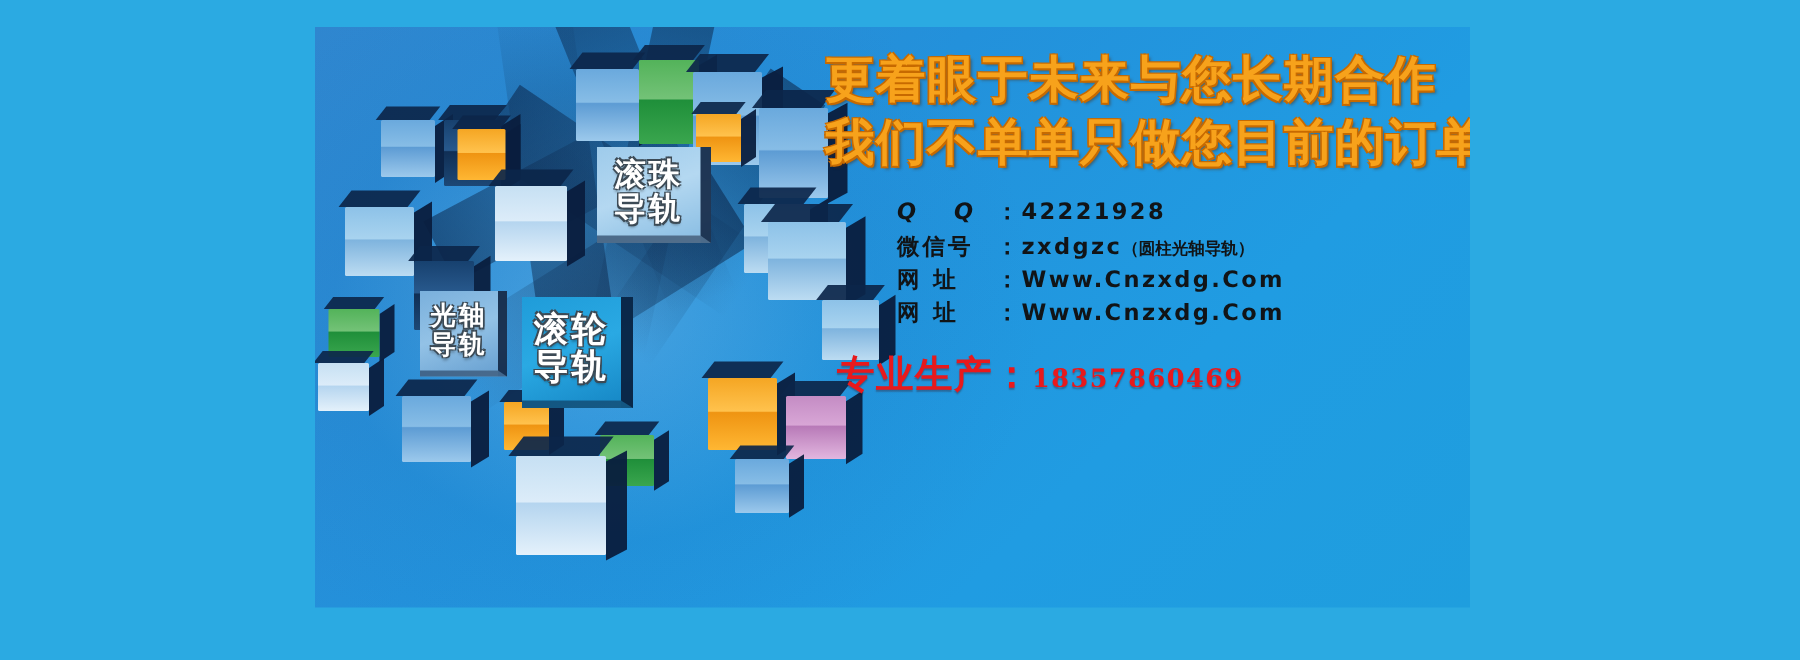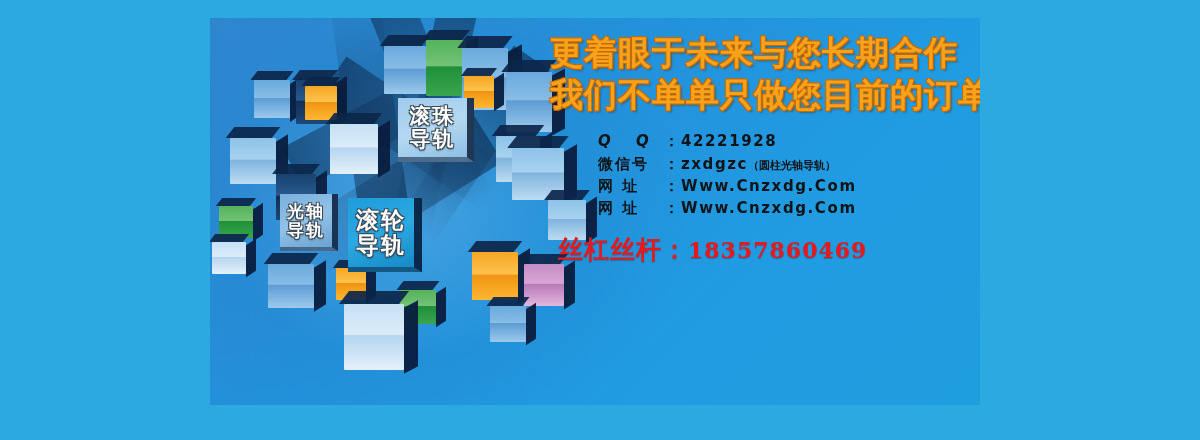--- a/index.html
+++ b/index.html
@@ -194,21 +194,21 @@
     padding-left: 8px;
     color: #E8191C;
     font-weight: 700;
     font-size: 25px;
     letter-spacing: 1px;
     white-space: nowrap;
     text-shadow: 0 1px 1px rgba(60,0,0,0.30);
   }
   #phone .pnum {
     font-family: "DejaVu Serif", "Liberation Serif", serif;
-    font-size: 22px;
+    font-size: 17px;
     letter-spacing: 1px;
   }
 </style>
 </head>
 <body>
 
 <div id="stage">
 
   <div id="banner-panel">
 
@@ -405,19 +405,19 @@
 
         <div class="c-row">
           <span class="c-key">网   址</span>
           <span class="c-colon">：</span>
           <span class="c-val">Www.Cnzxdg.Com</span>
         </div>
 
       </div>
 
       <div id="phone">
-        <span>丝杠丝杆：</span><span class="pnum">18357860469</span>
+        <span>专业生产：</span><span class="pnum">18357860469</span>
       </div>
 
     </div>
 
   </div>
 </div>
 
 </body></html>

